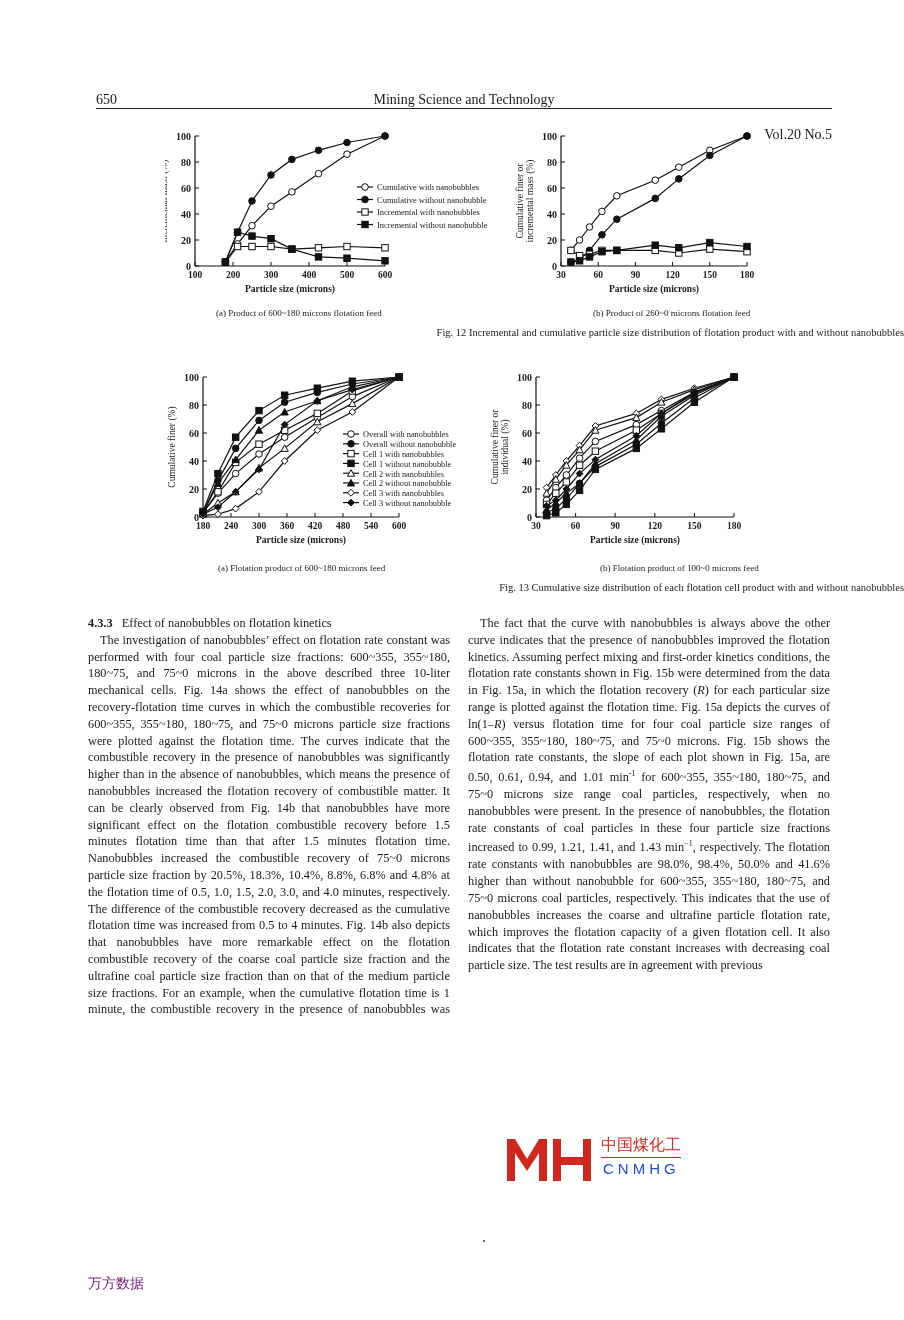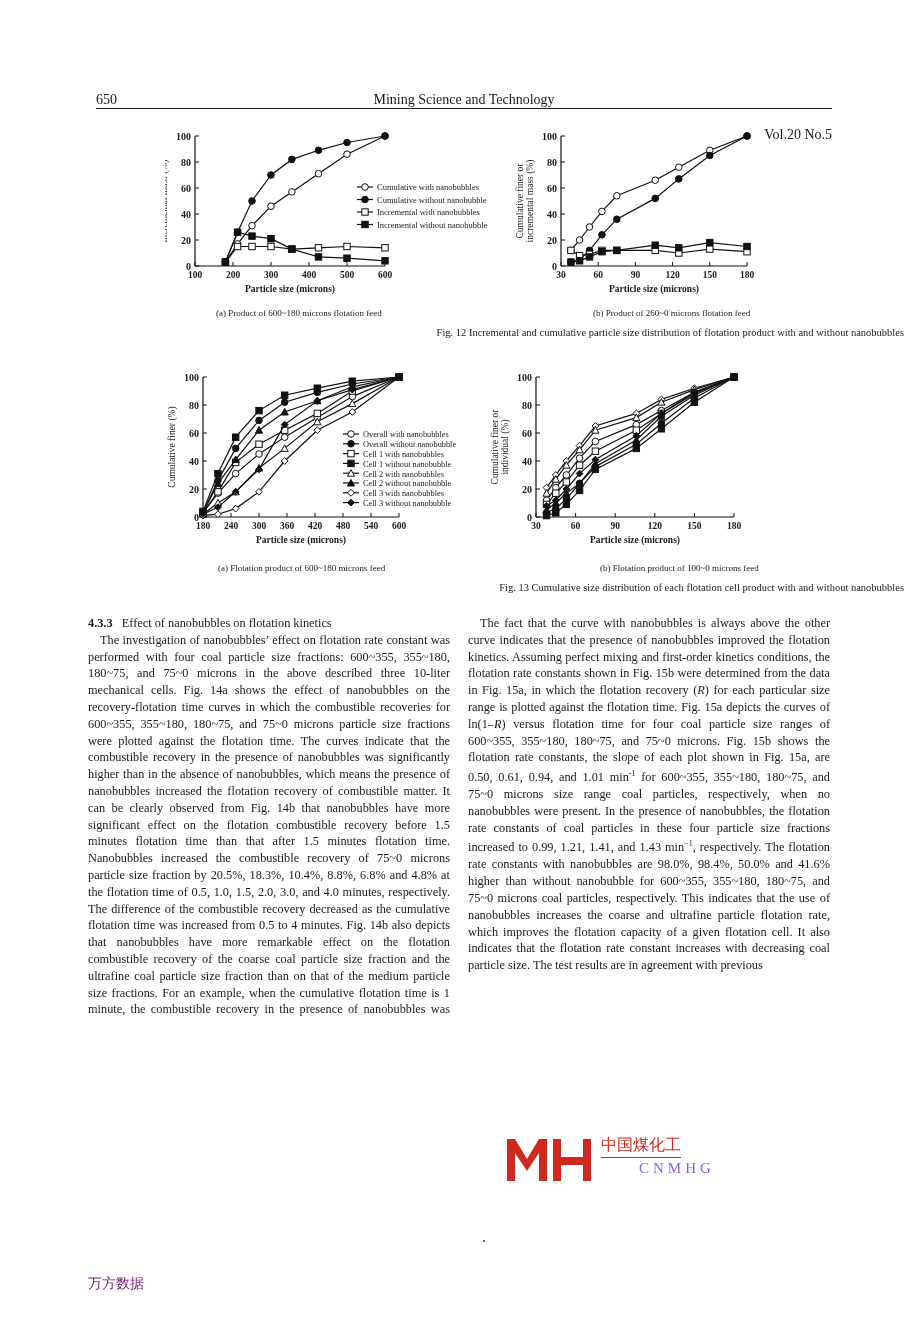--- a/index.html
+++ b/index.html
@@ -12,21 +12,21 @@
   .chart { position:absolute; }
   .subcap { position:absolute; font-size:9px;padding-left:48px; }
   .figcap { position:absolute; font-size:10.5px; width:904px; left:0; text-align:right; }
   .col { position:absolute; top:615px; width:362px; font-size:12.3px; line-height:16.8px; text-align:justify; }
   .col p { margin:0; }
   .col .ind { text-indent:12px; }
   .secthead { font-weight:bold; }
   .watermark { position:absolute; left:505px; top:1133px; width:180px; height:50px; background:#fff; }
   .wm-logo { position:absolute; left:0; top:2px; }
   .wm-cn { position:absolute; left:96px; top:2px; font-family:"DejaVu Sans", sans-serif; font-size:16px; color:#d0281e; border-bottom:1.5px solid #d0281e; padding-bottom:1px; }
-  .wm-en { position:absolute; left:98px; top:27px; font-family:Liberation Serif, serif; font-size:15px; color:#8b5cf6; letter-spacing:4px;margin-left:36px; }
+  .wm-en { position:absolute; left:98px; top:27px; font-family:Liberation Sans, sans-serif; font-size:15px; color:#1d4ed8; letter-spacing:4px; }
   .footer { position:absolute; left:88px; top:1275px; font-family:"DejaVu Sans", sans-serif; font-size:14px; color:#701a75; }
   .dot { position:absolute; left:483px; top:1240px; width:2px; height:2px; background:#333; border-radius:1px; }
   .lastline { text-align-last:justify; }
 </style>
 </head>
 <body>
 
 <div class="header">
   <span class="pg">650</span>
   <span class="jt">Mining Science and Technology</span>

